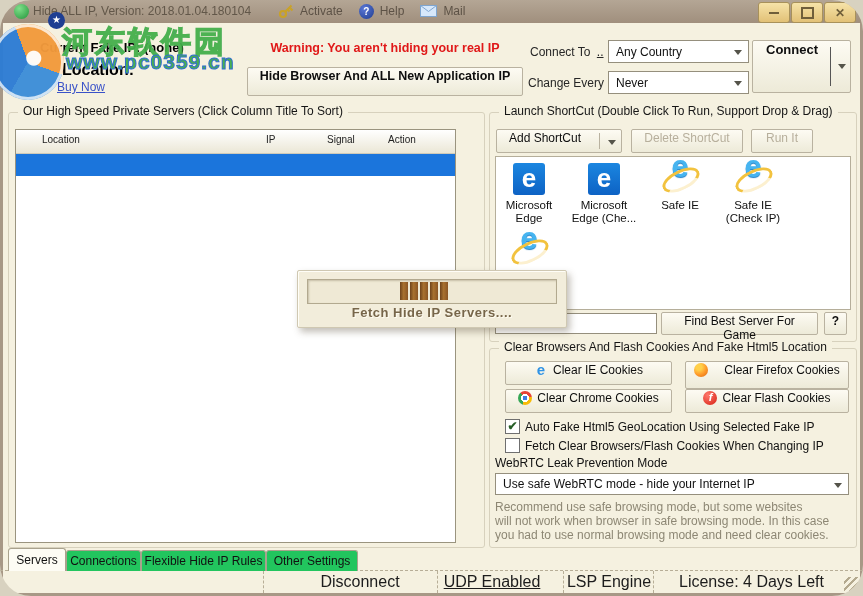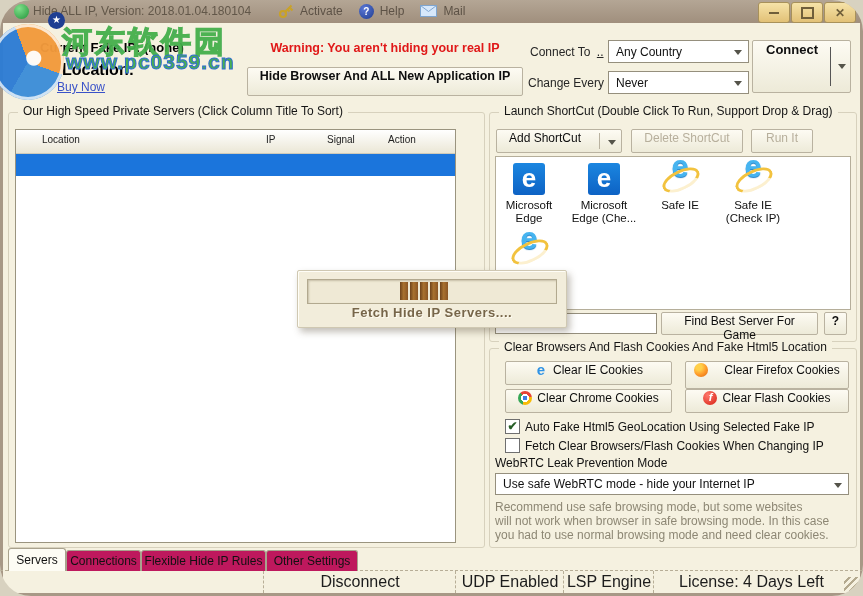--- a/index.html
+++ b/index.html
@@ -62,21 +62,21 @@
   .pdialog{position:absolute;left:297px;top:270px;width:268px;height:56px;background:#f2eddb;
            border:1px solid #cfc8b2;border-radius:2px;box-shadow:inset 1px 1px 0 #fffef7,3px 4px 7px rgba(80,68,48,.35);z-index:20;}
   .pbar{position:absolute;left:9px;top:8px;width:248px;height:23px;background:#efe9d5;border:1px solid #b2a98f;
         box-shadow:inset 1px 1px 2px rgba(120,108,82,.35);}
   .pchunks{position:absolute;left:92px;top:2px;height:18px;display:flex;gap:2px;}
   .pchunk{width:8px;height:18px;background:linear-gradient(90deg,#6e431c,#a8712f 45%,#8a5524);}
   .pmsg{position:absolute;left:0;right:0;top:34px;text-align:center;font-size:13px;font-weight:bold;
         color:#77664a;text-shadow:1px 1px 0 #fffdf2;letter-spacing:.5px;}
   
   .tab{position:absolute;border:1px solid #a9a28d;border-bottom:none;border-radius:3px 3px 0 0;
-       background:#be185d;font-size:12px;color:#111;display:flex;align-items:center;justify-content:center;z-index:2;}
+       background:#22c55e;font-size:12px;color:#111;display:flex;align-items:center;justify-content:center;z-index:2;}
   .tab.active{background:#fdfcf4;height:22px;top:548px;z-index:4;}
   .tabline{position:absolute;left:0;top:570px;width:863px;border-top:1px dashed #b7ae97;z-index:1;}
   .status{position:absolute;left:0;top:571px;width:863px;height:22px;font-size:16px;color:#1c1c1c;z-index:3;}
   .spanel{position:absolute;top:0;height:22px;display:flex;align-items:center;justify-content:center;
           border-left:1px dashed #b7ae97;}
   .grip{position:absolute;right:5px;top:577px;width:14px;height:14px;
         background:repeating-linear-gradient(135deg,rgba(0,0,0,0) 0 3px,#b3a98e 3px 5px);}
   
   .wm{position:absolute;left:0;top:8px;width:230px;height:96px;z-index:6;pointer-events:none;}
   .wm-logo{position:absolute;left:-8px;top:16px;width:72px;height:76px;border-radius:50%;
@@ -274,21 +274,21 @@
   </div>
 
   <div class="tabline"></div>
   <div class="tab active" style="left:8px;width:56px;">Servers</div>
   <div class="tab" style="left:66px;top:550px;width:73px;height:20px;">Connections</div>
   <div class="tab" style="left:141px;top:550px;width:123px;height:20px;">Flexible Hide IP Rules</div>
   <div class="tab" style="left:266px;top:550px;width:90px;height:20px;">Other Settings</div>
 
   <div class="status">
     <div class="spanel" style="left:263px;width:192px;">Disconnect</div>
-    <div class="spanel" style="left:455px;width:108px;">UDP Enabled</div>
+    <div class="spanel" style="left:437px;width:108px;text-decoration:underline;">UDP Enabled</div>
     <div class="spanel" style="left:563px;width:90px;">LSP Engine</div>
     <div class="spanel" style="left:653px;width:195px;">License: 4 Days Left</div>
   </div>
   <div class="grip"></div>
 
   <div class="wm">
     <div class="wm-logo"></div>
     <div class="wm-star">★</div>
     <div class="wm-name">河东软件园</div>
     <div class="wm-url">www.pc0359.cn</div>

